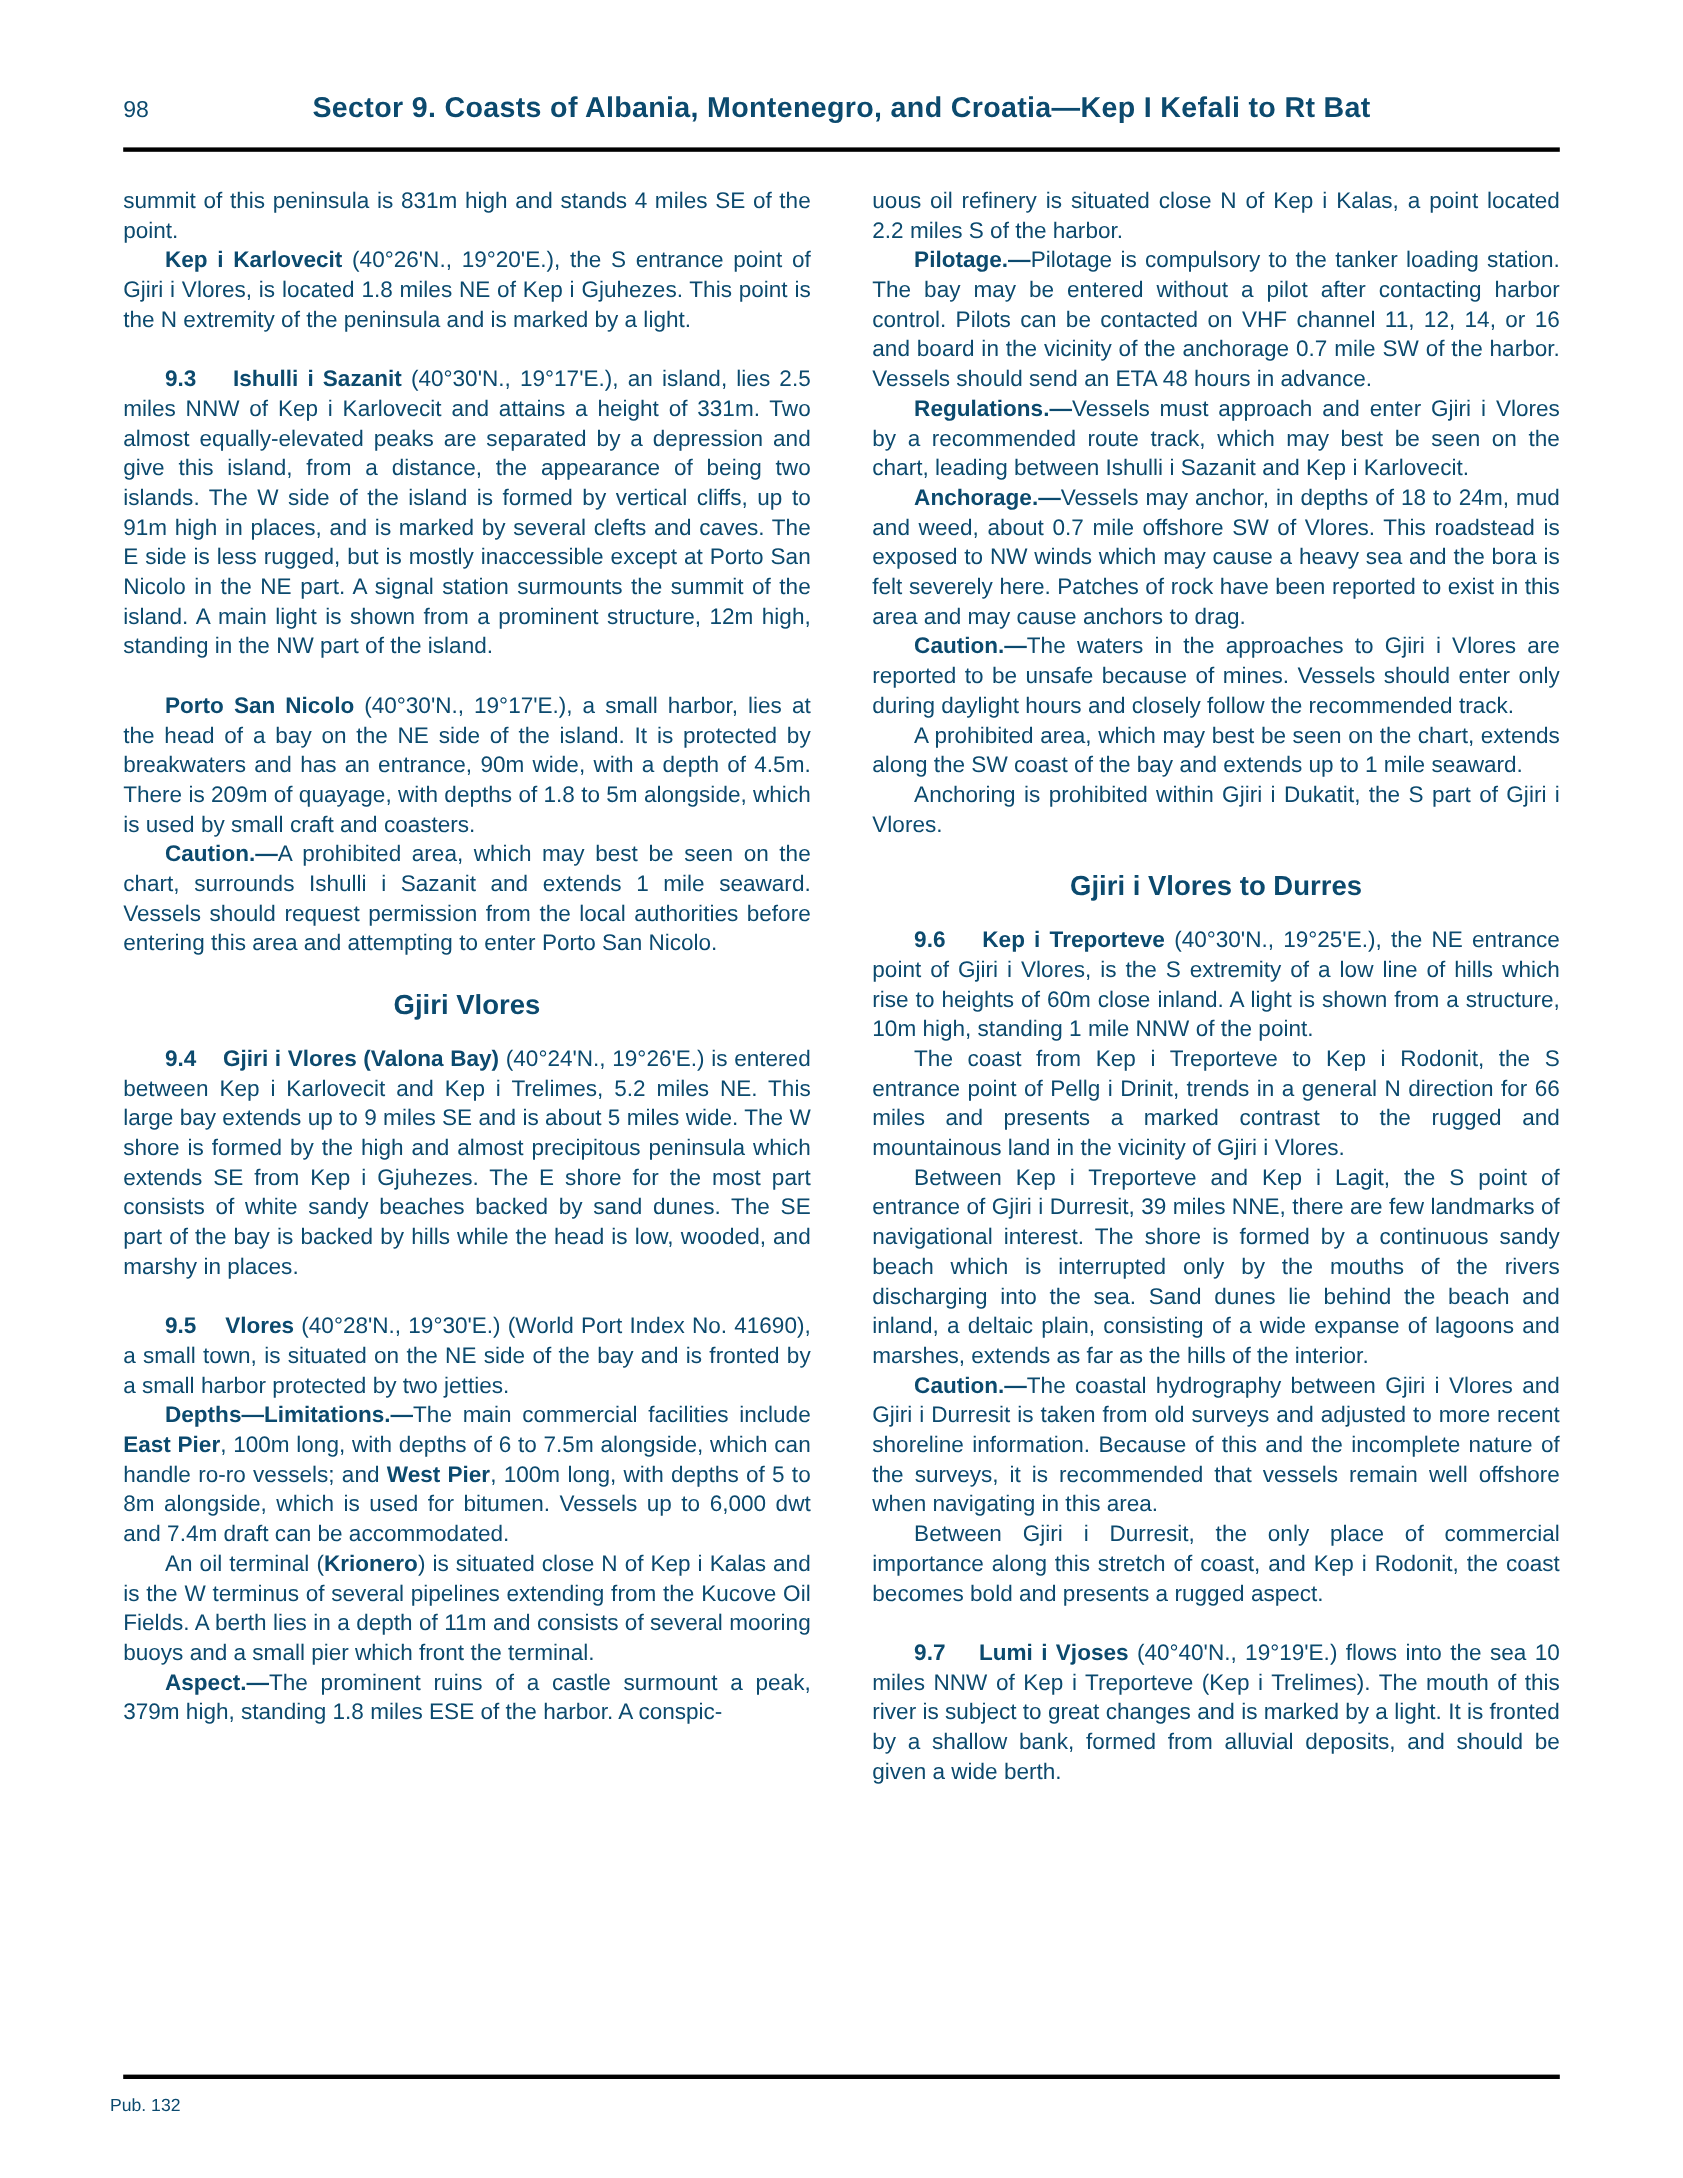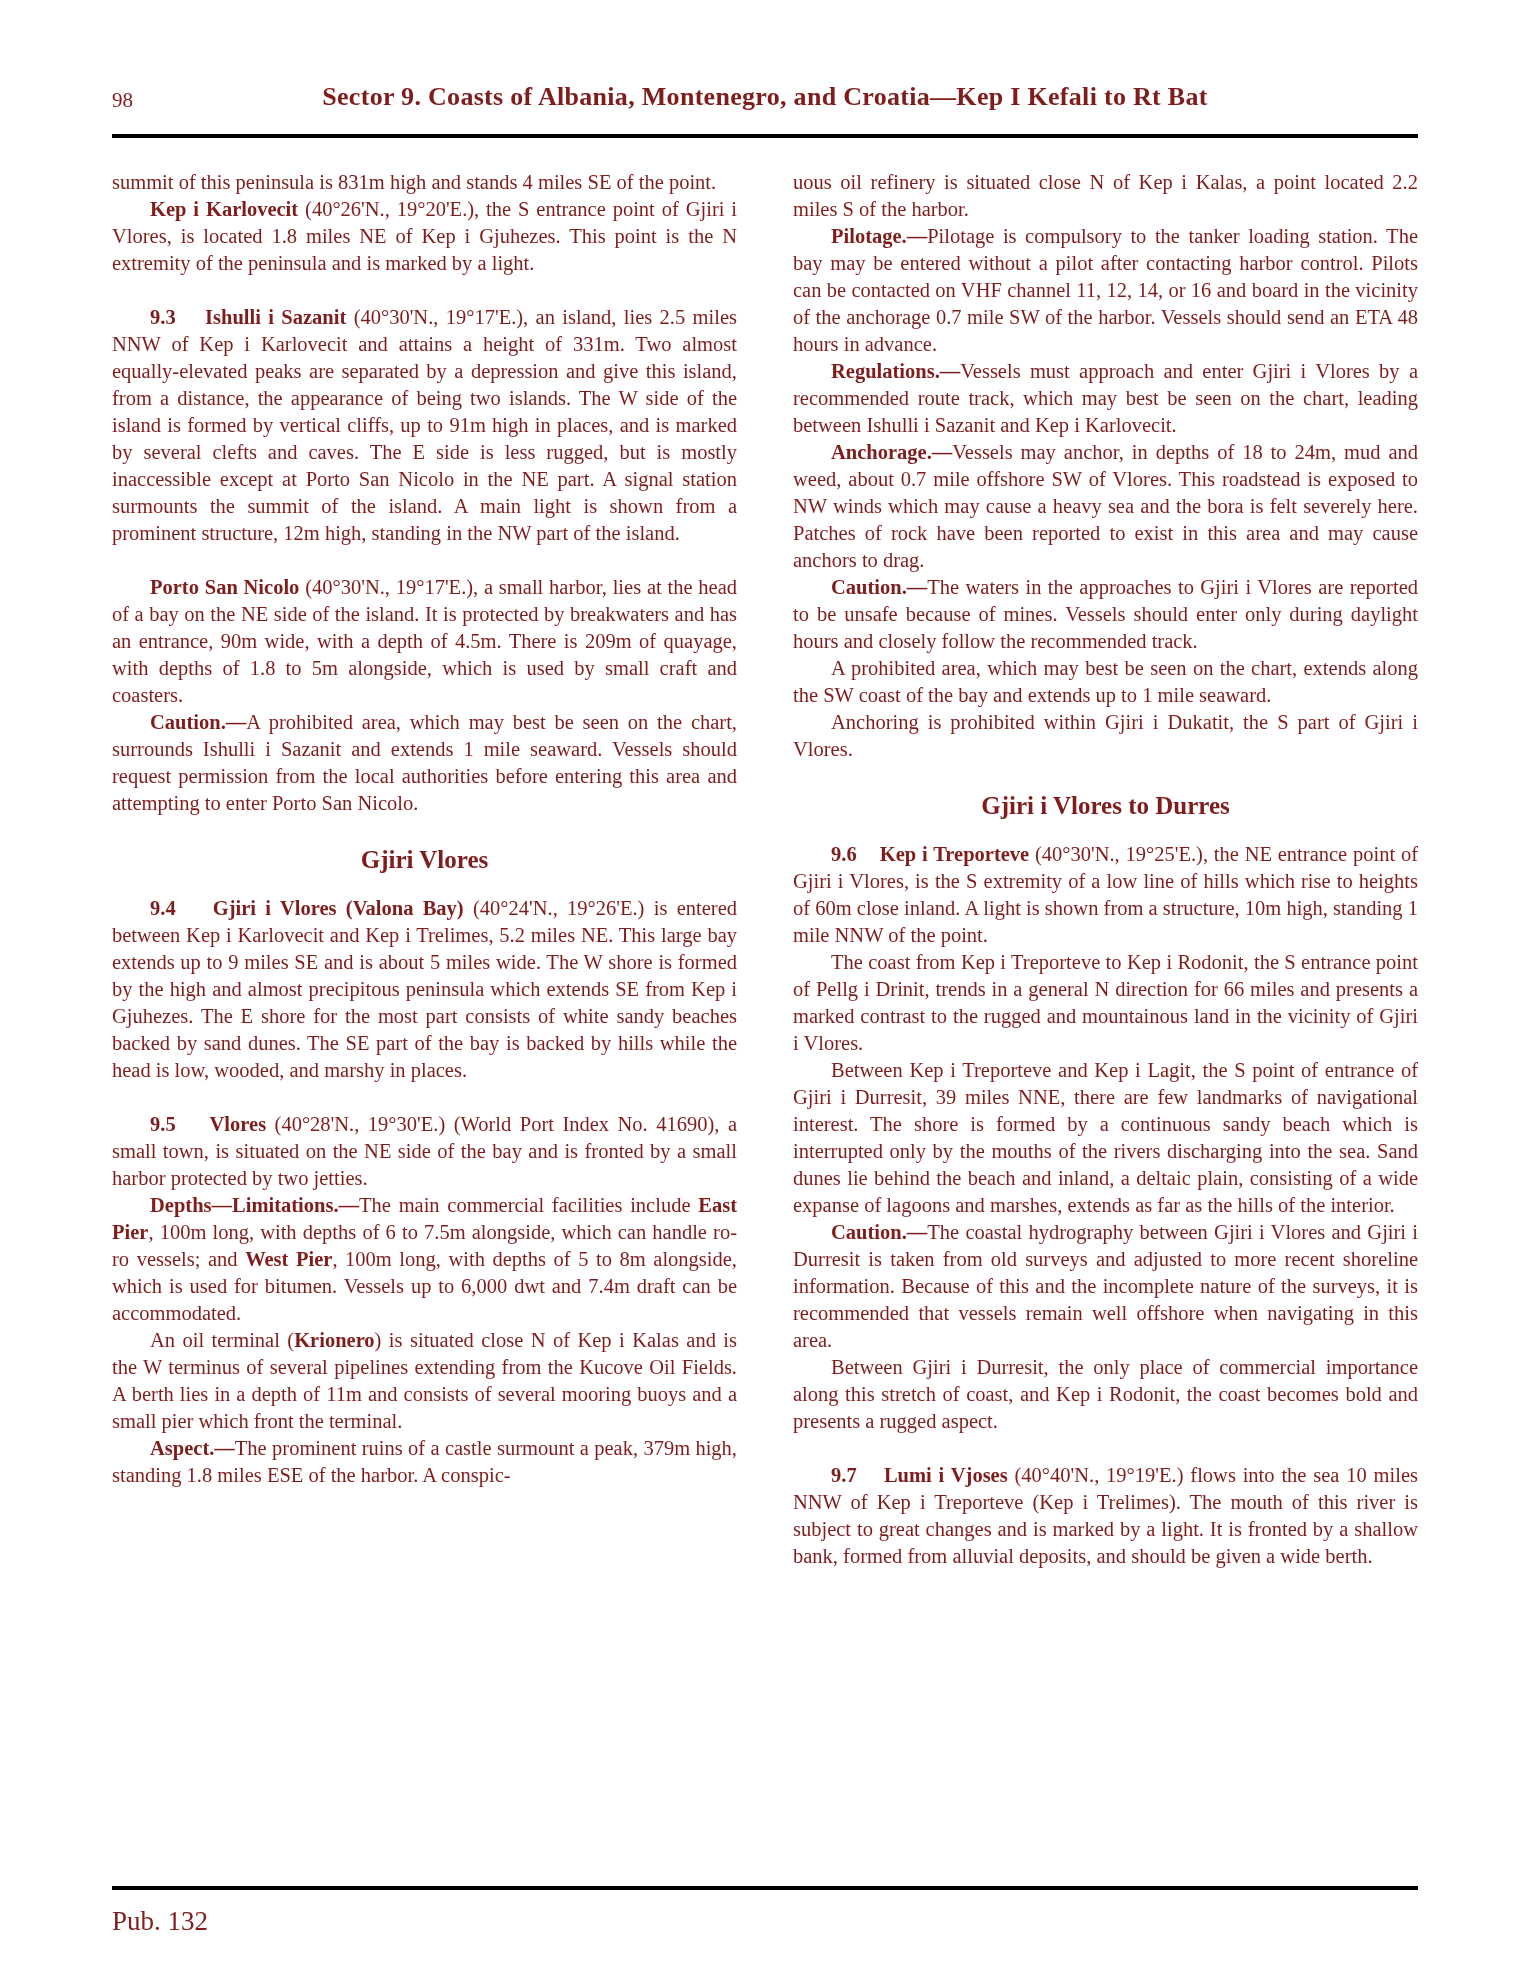--- a/index.html
+++ b/index.html
@@ -2,22 +2,22 @@
 <html><head>
 <meta charset="utf-8">
 <style>
   * { box-sizing: border-box; }
   html, body { margin: 0; padding: 0; background: #ffffff; }
   .page {
     position: relative;
     width: 1530px;
     height: 1980px;
     background: #ffffff;
-    font-family: Liberation Serif, serif;
-    color: #7f1d1d;
+    font-family: Liberation Sans, sans-serif;
+    color: #0c4a6e;
     overflow: hidden;
   }
   .page-number {
     position: absolute;
     left: 112px;
     top: 88px;
     font-size: 21px;
   }
   .header-title {
     position: absolute;
@@ -67,23 +67,23 @@
   .footer-rule {
     position: absolute;
     left: 112px;
     right: 112px;
     top: 1886px;
     height: 4px;
     background: #000000;
   }
   .footer-text {
     position: absolute;
-    left: 112px;
+    left: 100px;
     top: 1906px;
-    font-size: 27px;
+    font-size: 16px;
   }
 </style>
 </head>
 <body>
 
 <div class="page">
   <span class="page-number">98</span>
   <div class="header-title">Sector 9. Coasts of Albania, Montenegro, and Croatia—Kep I Kefali to Rt Bat</div>
   <div class="header-rule"></div>
 

